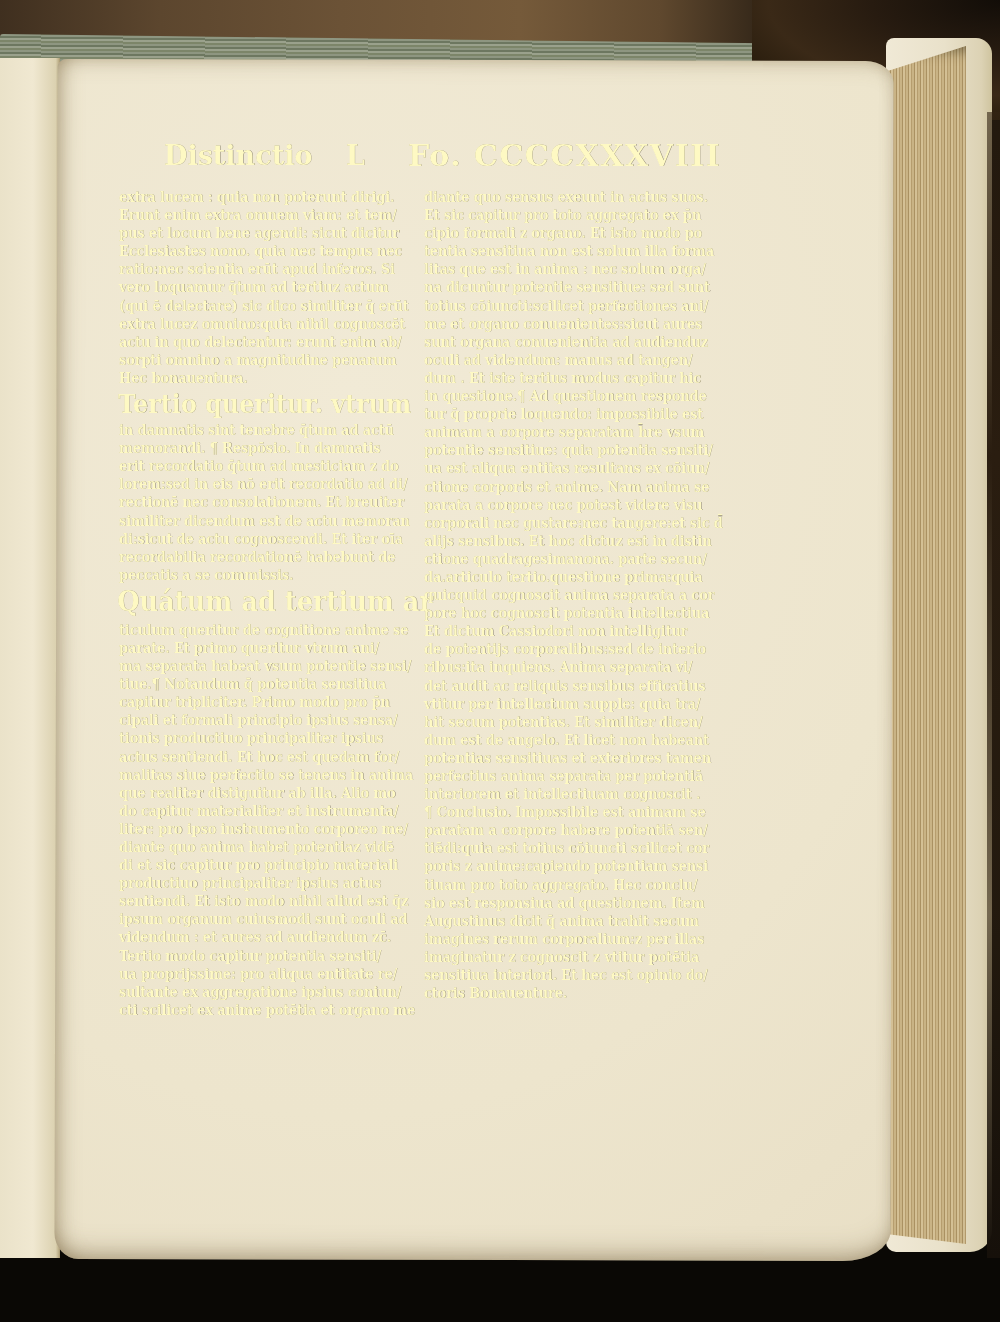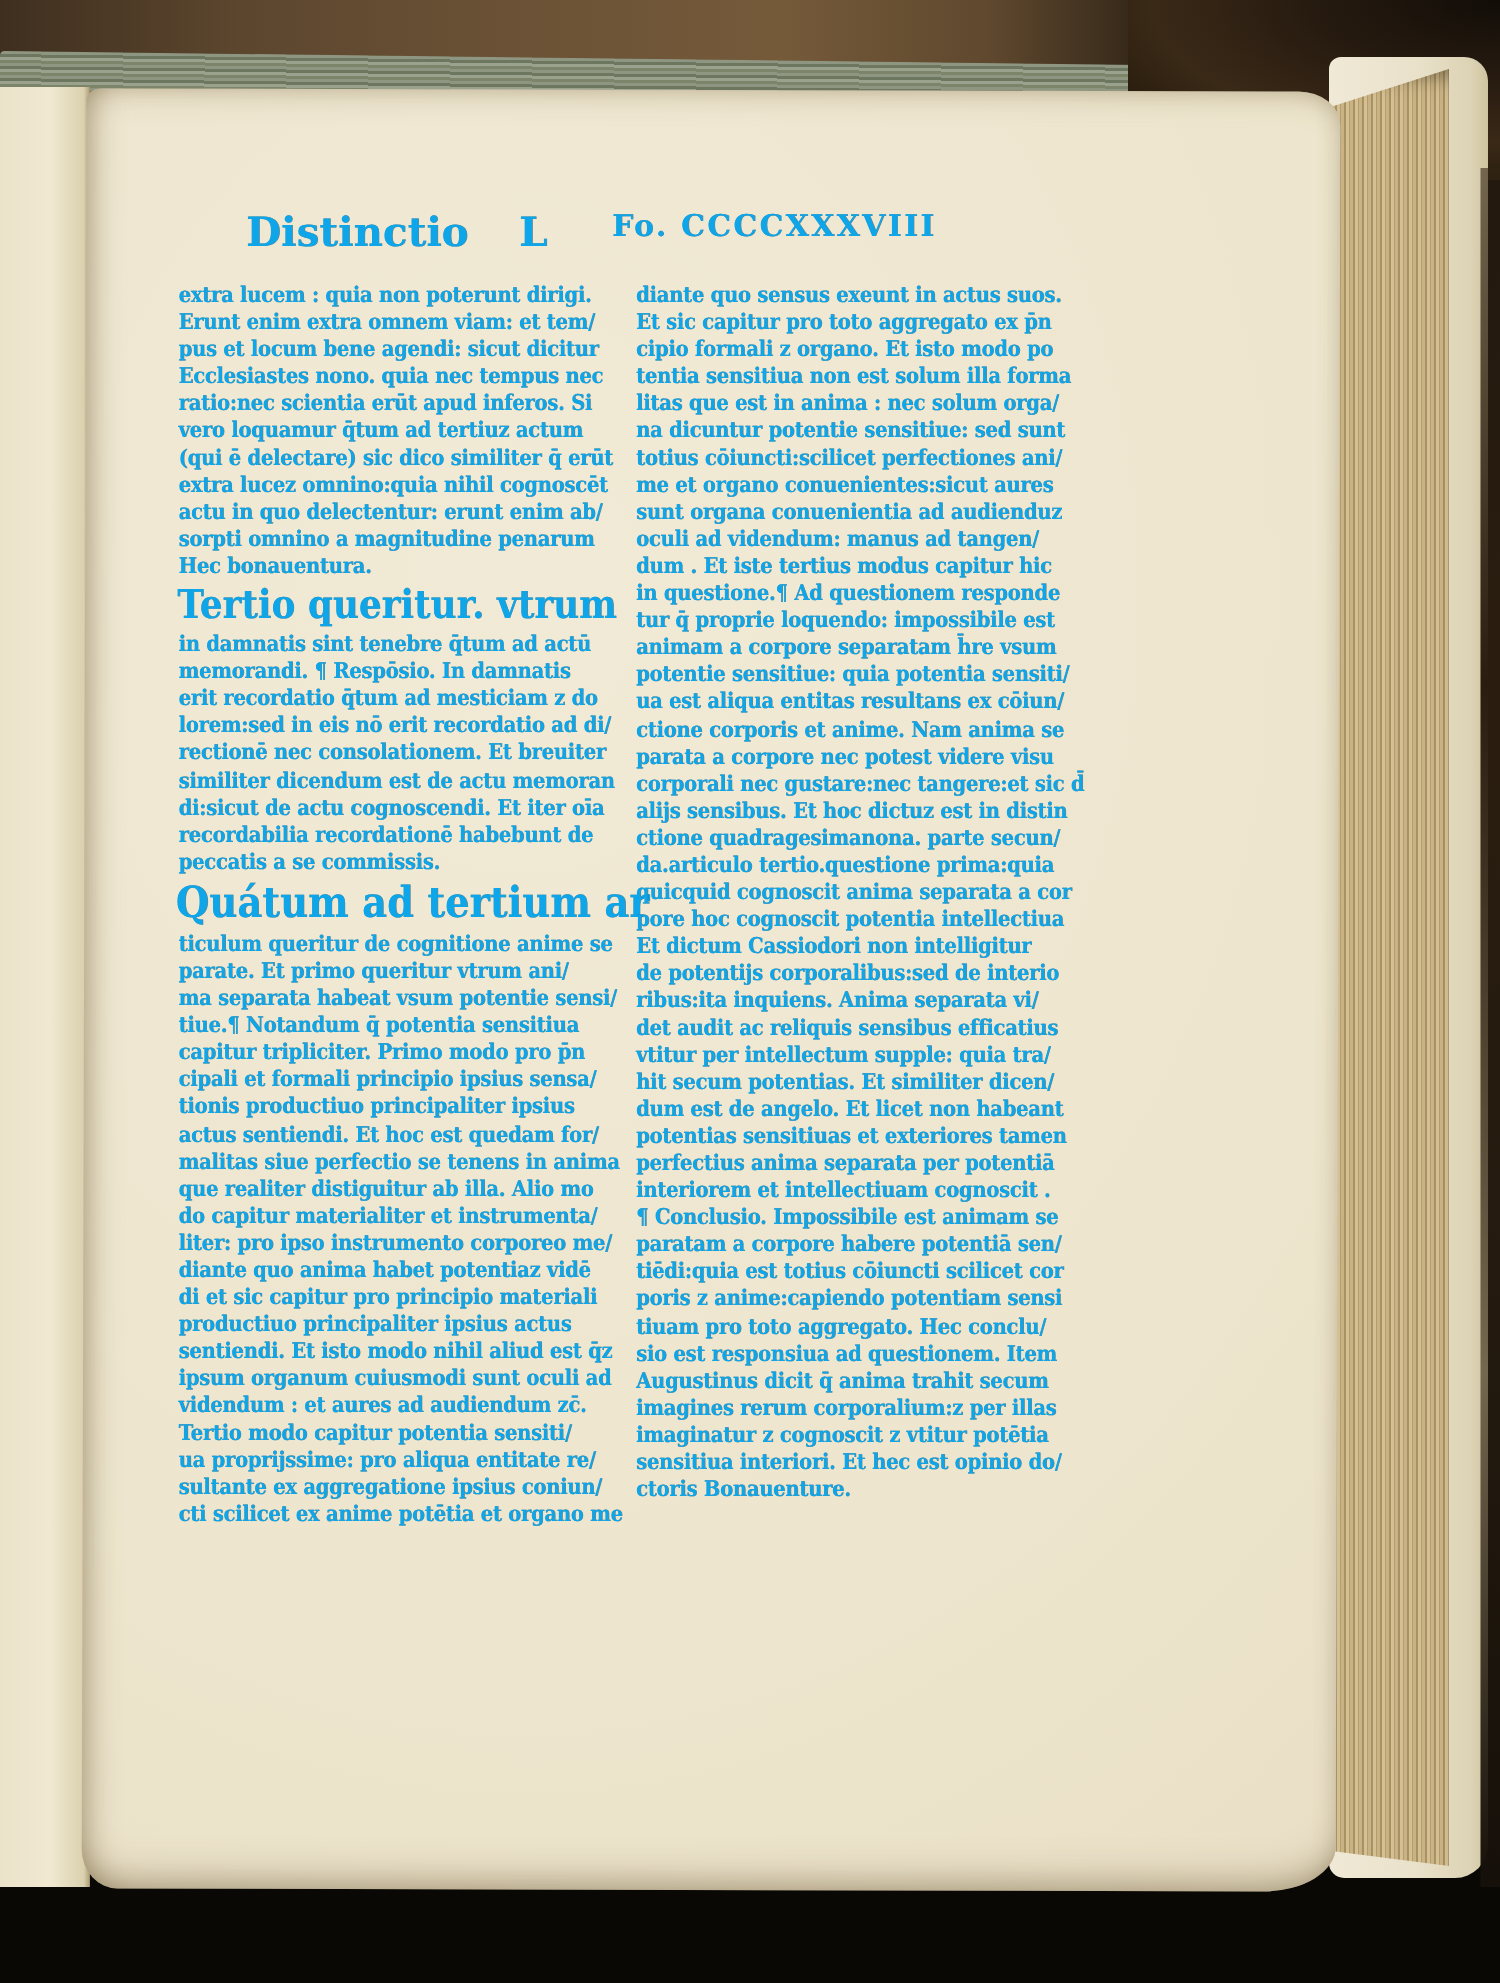--- a/index.html
+++ b/index.html
@@ -52,28 +52,28 @@
     border-radius:10px 28px 48px 24px / 8px 22px 30px 26px;
     box-shadow:
       inset 16px 0 22px -14px rgba(120,100,60,.55),
       inset 0 -20px 26px -16px rgba(110,90,55,.5),
       inset 0 16px 22px -16px rgba(120,100,60,.35),
       inset -8px 0 16px -10px rgba(120,100,60,.3);
     transform:rotate(0.15deg);
   }
 
   
-  .text-layer{position:absolute;left:0;top:0;width:1000px;height:1322px;color:#0ea5e9;}
+  .text-layer{position:absolute;left:0;top:0;width:1000px;height:1322px;color:#fef9c3;}
   .text-layer *{font-weight:700;}
   .ink{text-shadow:0.3px 0.3px 0.35px rgba(44,37,25,0.55);}
 
   .header{position:absolute;left:120px;top:138px;width:600px;height:44px;}
   .h-dist{position:absolute;left:44px;top:2px;font-size:27px;white-space:nowrap;}
   .h-num{position:absolute;left:226px;top:2px;font-size:27px;}
-  .h-folio{position:absolute;left:288px;top:0;font-size:20px;letter-spacing:1.5px;white-space:nowrap;}
+  .h-folio{position:absolute;left:288px;top:0;font-size:30px;letter-spacing:1.5px;white-space:nowrap;}
 
   .col{
     position:absolute;top:188px;width:360px;
     transform:scaleX(0.9);transform-origin:left top;
     font-size:14.5px;line-height:18.1px;
     letter-spacing:-0.2px;
   }
   .col-left{left:119px;}
   .col-right{left:424px;}
   .tl{white-space:nowrap;}

